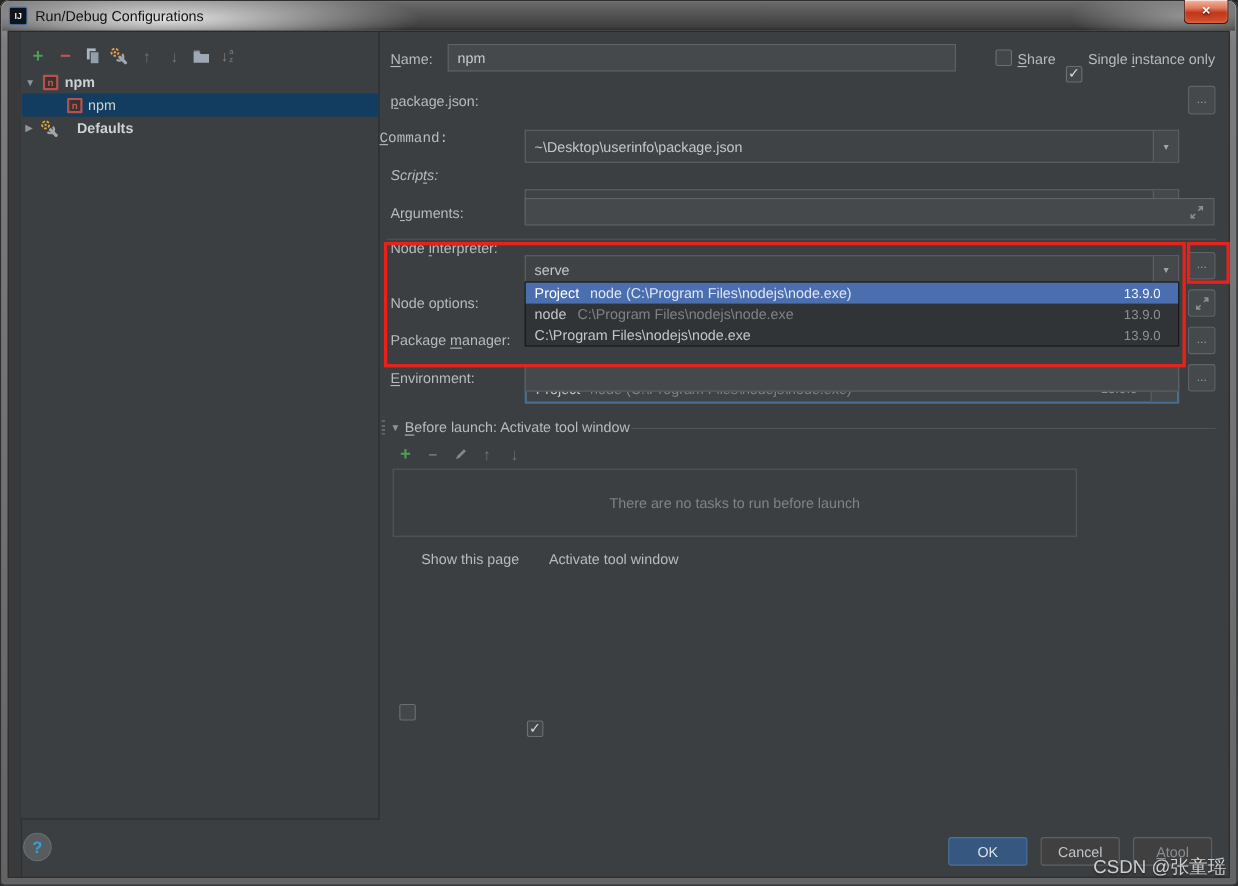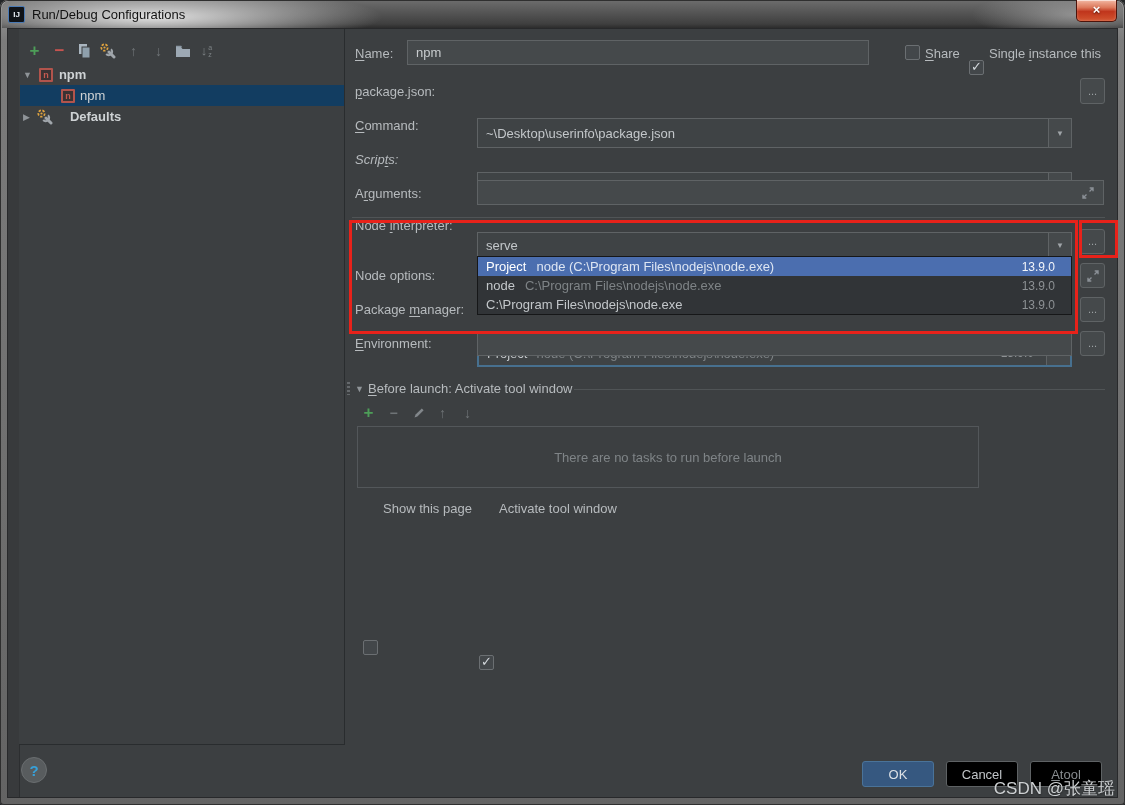--- a/index.html
+++ b/index.html
@@ -110,21 +110,21 @@
   .cb-lab{font-size:13px;color:#b7bbbe;white-space:nowrap;}
   .cb-lab u{text-underline-offset:2px;}
   
   .grip{width:3px;height:13px;background:repeating-linear-gradient(#65696c 0 2px,transparent 2px 4px);}
   .bl-panel{box-sizing:border-box;border:1px solid #53575a;display:flex;align-items:center;justify-content:center;}
   .bl-empty{font-size:13px;color:#7f8487;}
   
   .btn{
     box-sizing:border-box;height:26px;border-radius:3px;font-size:13px;
     display:flex;align-items:center;justify-content:center;
-    background:#000000;border:1px solid #5e6264;color:#c1c5c8;
+    background:#404040;border:1px solid #5e6264;color:#c1c5c8;
   }
   .btn-ok{background:#365880;border:1px solid #4a7399;color:#dde1e5;}
   .btn-apply{color:#898d90;}
   .help-btn{
     width:26px;height:26px;border-radius:50%;box-sizing:border-box;
     background:#585c5e;border:1px solid #6a6e70;
     color:#37a0d8;font-weight:bold;font-size:15px;display:flex;align-items:center;justify-content:center;
   }
   .watermark{right:10px;top:777px;font-size:17px;color:#cdd0d2;z-index:60;text-shadow:0 1px 2px rgba(0,0,0,.4);}
   svg{display:block;}
@@ -205,32 +205,32 @@
 
 <div class="abs lbl" style="left:355px;top:46px;"><span></span><u>N</u><span>ame:</span></div>
 <div class="abs tfield" style="left:407px;top:40px;width:462px;height:25px;">
     <span>npm</span>
   </div>
 <div class="abs cb" style="left:905px;top:45px;"></div>
 <div class="abs cb-lab" style="left:925px;top:46px;"><span></span><u>S</u><span>hare</span></div>
 <div class="abs cb checked" style="left:969px;top:45px;">
     <span class="cb-glyph">✓</span>
   </div>
-<div class="abs cb-lab" style="left:989px;top:46px;"><span>Single </span><u>i</u><span>nstance this</span></div>
+<div class="abs cb-lab" style="left:989px;top:46px;"><span>Single </span><u>i</u><span>nstance only</span></div>
 
 <div class="abs lbl" style="left:355px;top:84px;"><span></span><u>p</u><span>ackage.json:</span></div>
 <div class="abs combo" style="left:477px;top:88px;width:595px;height:30px;">
   <span>~\Desktop\userinfo\package.json</span>
   <span class="arrow-seg">▼</span>
 </div>
 <div class="abs sq-btn" style="left:1080px;top:78px;width:25px;height:26px;">
     <span>...</span>
   </div>
 
-<div class="abs lbl" style="left:355px;top:118px;"><span></span><u>C</u><span>ommand:</span></div>
+<div class="abs lbl" style="left:345px;top:118px;font-family:Liberation Mono, monospace;"><span></span><u>C</u><span>ommand:</span></div>
 <div class="abs combo" style="left:477px;top:112px;width:595px;height:26px;">
   <span>run</span>
   <span class="arrow-seg">▼</span>
 </div>
 
 <div class="abs lbl" style="left:355px;top:152px;font-style:italic;"><span>Scrip</span><u>t</u><span>s:</span></div>
 <div class="abs combo" style="left:477px;top:146px;width:595px;height:26px;">
   <span>serve</span>
   <span class="arrow-seg">▼</span>
 </div>

